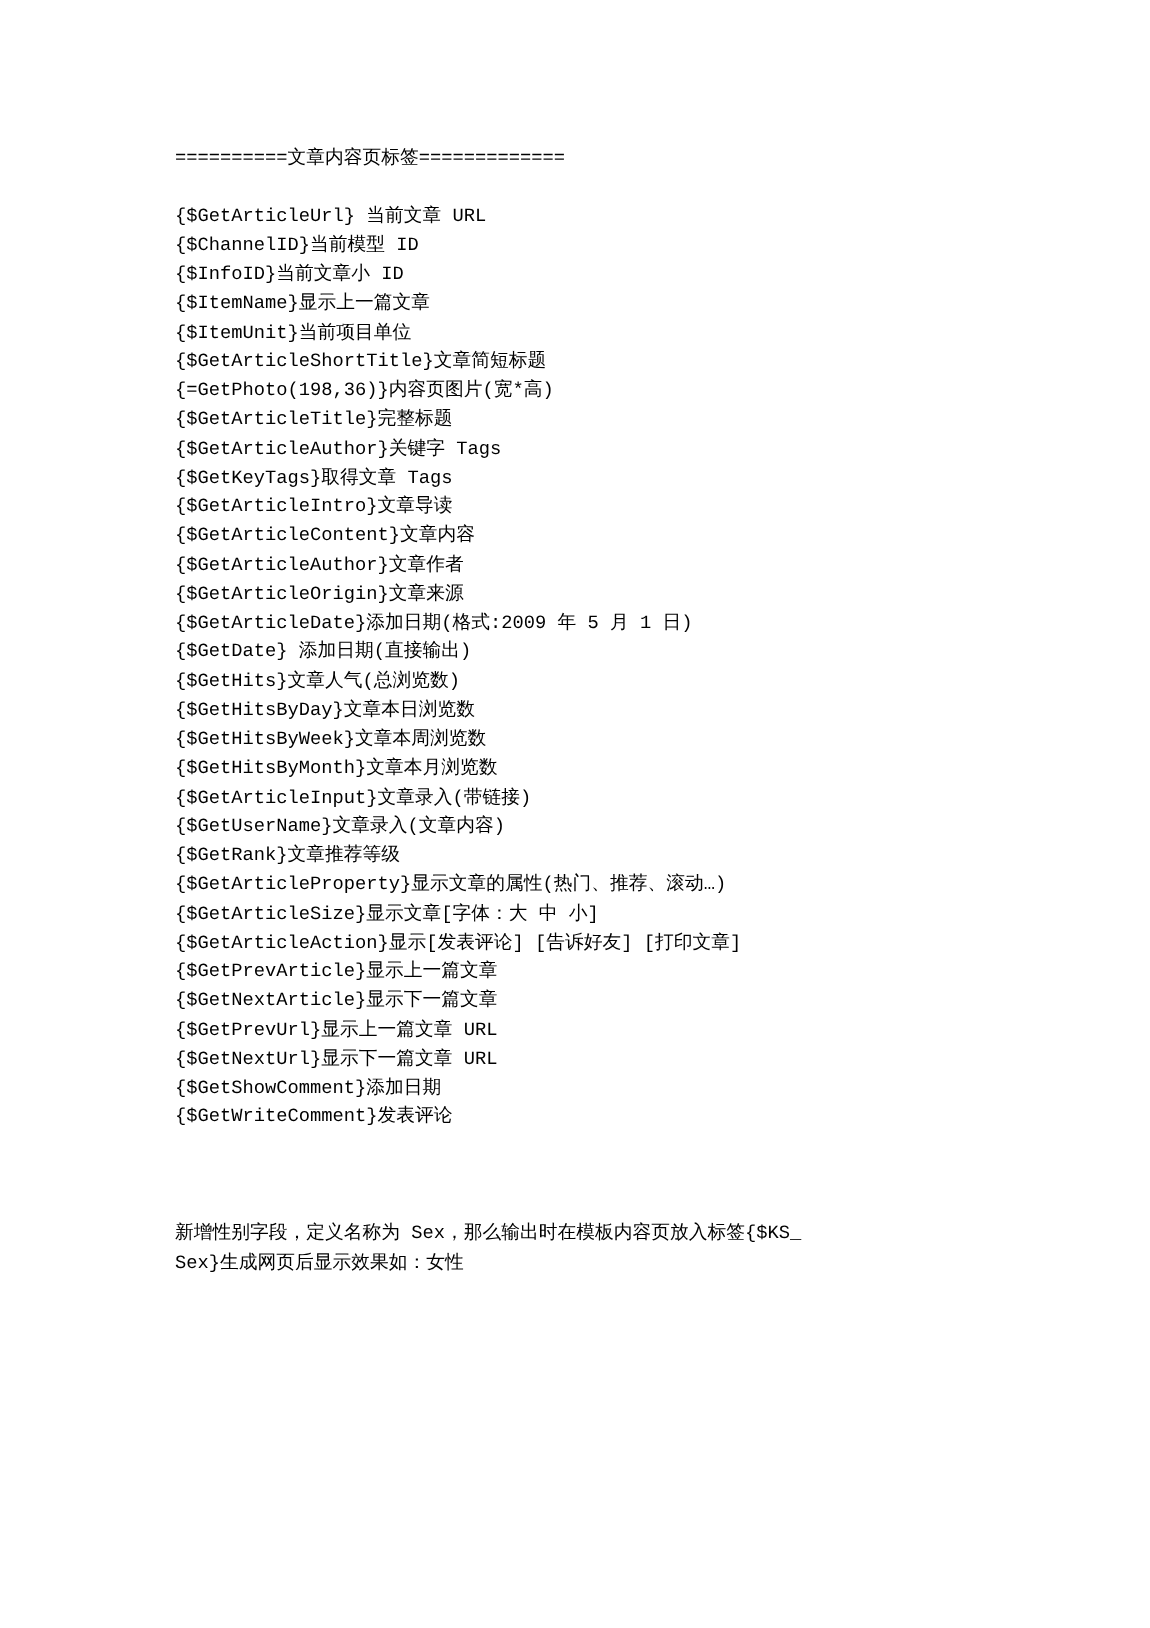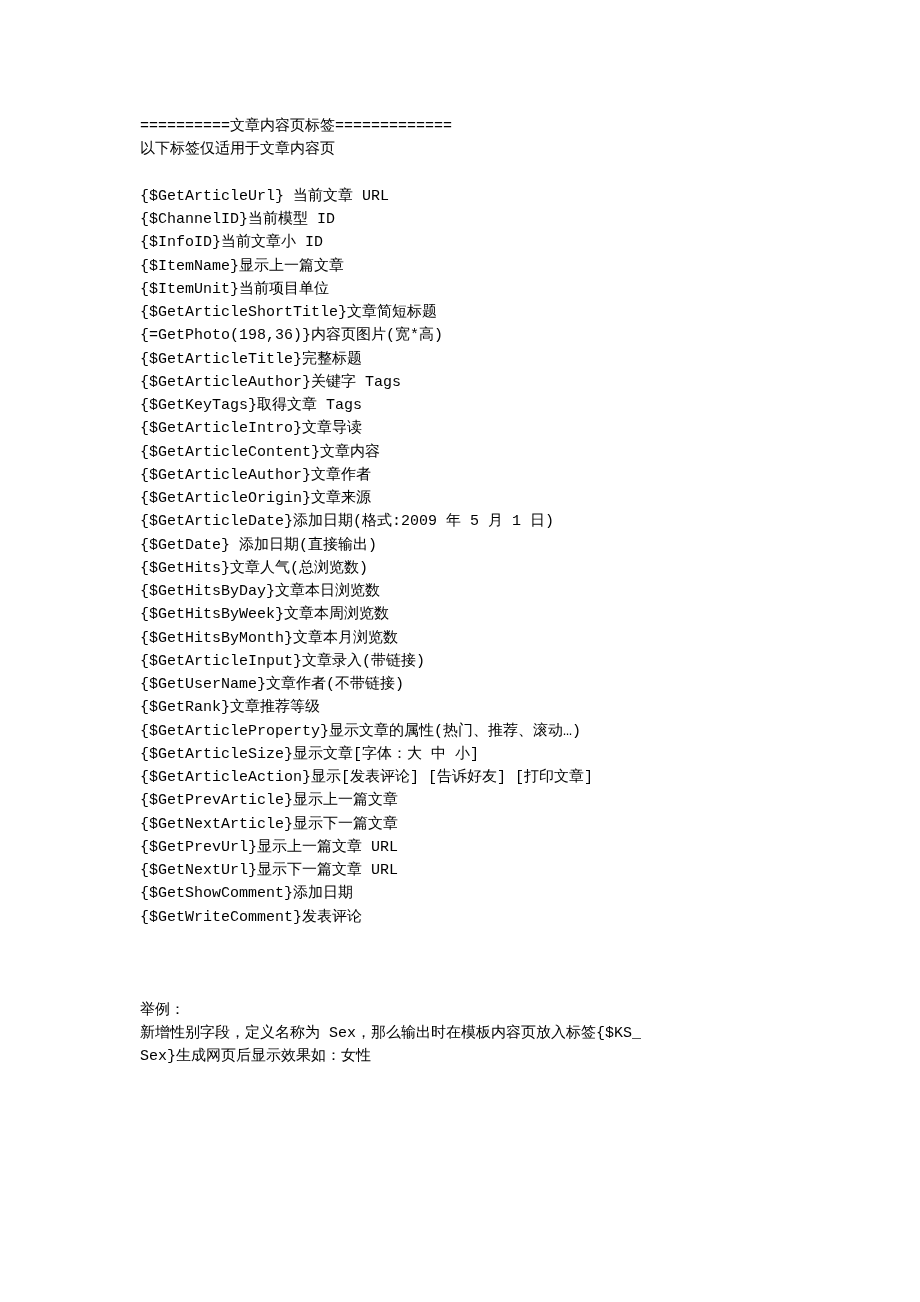--- a/index.html
+++ b/index.html
@@ -27,21 +27,20 @@
   .spacer2 {
     height: 3.1em;
   }
 </style>
 </head>
 <body>
 
 <div class="page">
 
   <div class="line">==========文章内容页标签=============</div>
-  <div class="line">以下标签仅适用于文章内容页</div>
 
   <div class="spacer"></div>
 
   <div>
     <div class="line">{$GetArticleUrl} 当前文章 URL</div>
     <div class="line">{$ChannelID}当前模型 ID</div>
     <div class="line">{$InfoID}当前文章小 ID</div>
     <div class="line">{$ItemName}显示上一篇文章</div>
     <div class="line">{$ItemUnit}当前项目单位</div>
     <div class="line">{$GetArticleShortTitle}文章简短标题</div>
@@ -53,34 +52,33 @@
     <div class="line">{$GetArticleContent}文章内容</div>
     <div class="line">{$GetArticleAuthor}文章作者</div>
     <div class="line">{$GetArticleOrigin}文章来源</div>
     <div class="line">{$GetArticleDate}添加日期(格式:2009 年 5 月 1 日)</div>
     <div class="line">{$GetDate} 添加日期(直接输出)</div>
     <div class="line">{$GetHits}文章人气(总浏览数)</div>
     <div class="line">{$GetHitsByDay}文章本日浏览数</div>
     <div class="line">{$GetHitsByWeek}文章本周浏览数</div>
     <div class="line">{$GetHitsByMonth}文章本月浏览数</div>
     <div class="line">{$GetArticleInput}文章录入(带链接)</div>
-    <div class="line">{$GetUserName}文章作者(不带链接)</div>
+    <div class="line">{$GetUserName}文章录入(文章内容)</div>
     <div class="line">{$GetRank}文章推荐等级</div>
     <div class="line">{$GetArticleProperty}显示文章的属性(热门、推荐、滚动…)</div>
     <div class="line">{$GetArticleSize}显示文章[字体：大 中 小]</div>
     <div class="line">{$GetArticleAction}显示[发表评论] [告诉好友] [打印文章]</div>
     <div class="line">{$GetPrevArticle}显示上一篇文章</div>
     <div class="line">{$GetNextArticle}显示下一篇文章</div>
     <div class="line">{$GetPrevUrl}显示上一篇文章 URL</div>
     <div class="line">{$GetNextUrl}显示下一篇文章 URL</div>
     <div class="line">{$GetShowComment}添加日期</div>
     <div class="line">{$GetWriteComment}发表评论</div>
   </div>
 
   <div class="spacer2"></div>
 
 
   <div class="spacer"></div>
 
-  <div class="line">举例：</div>
   <div class="line">新增性别字段，定义名称为 Sex，那么输出时在模板内容页放入标签{$KS_Sex}生成网页后显示效果如：女性</div>
 
 </div>
 
 </body></html>

